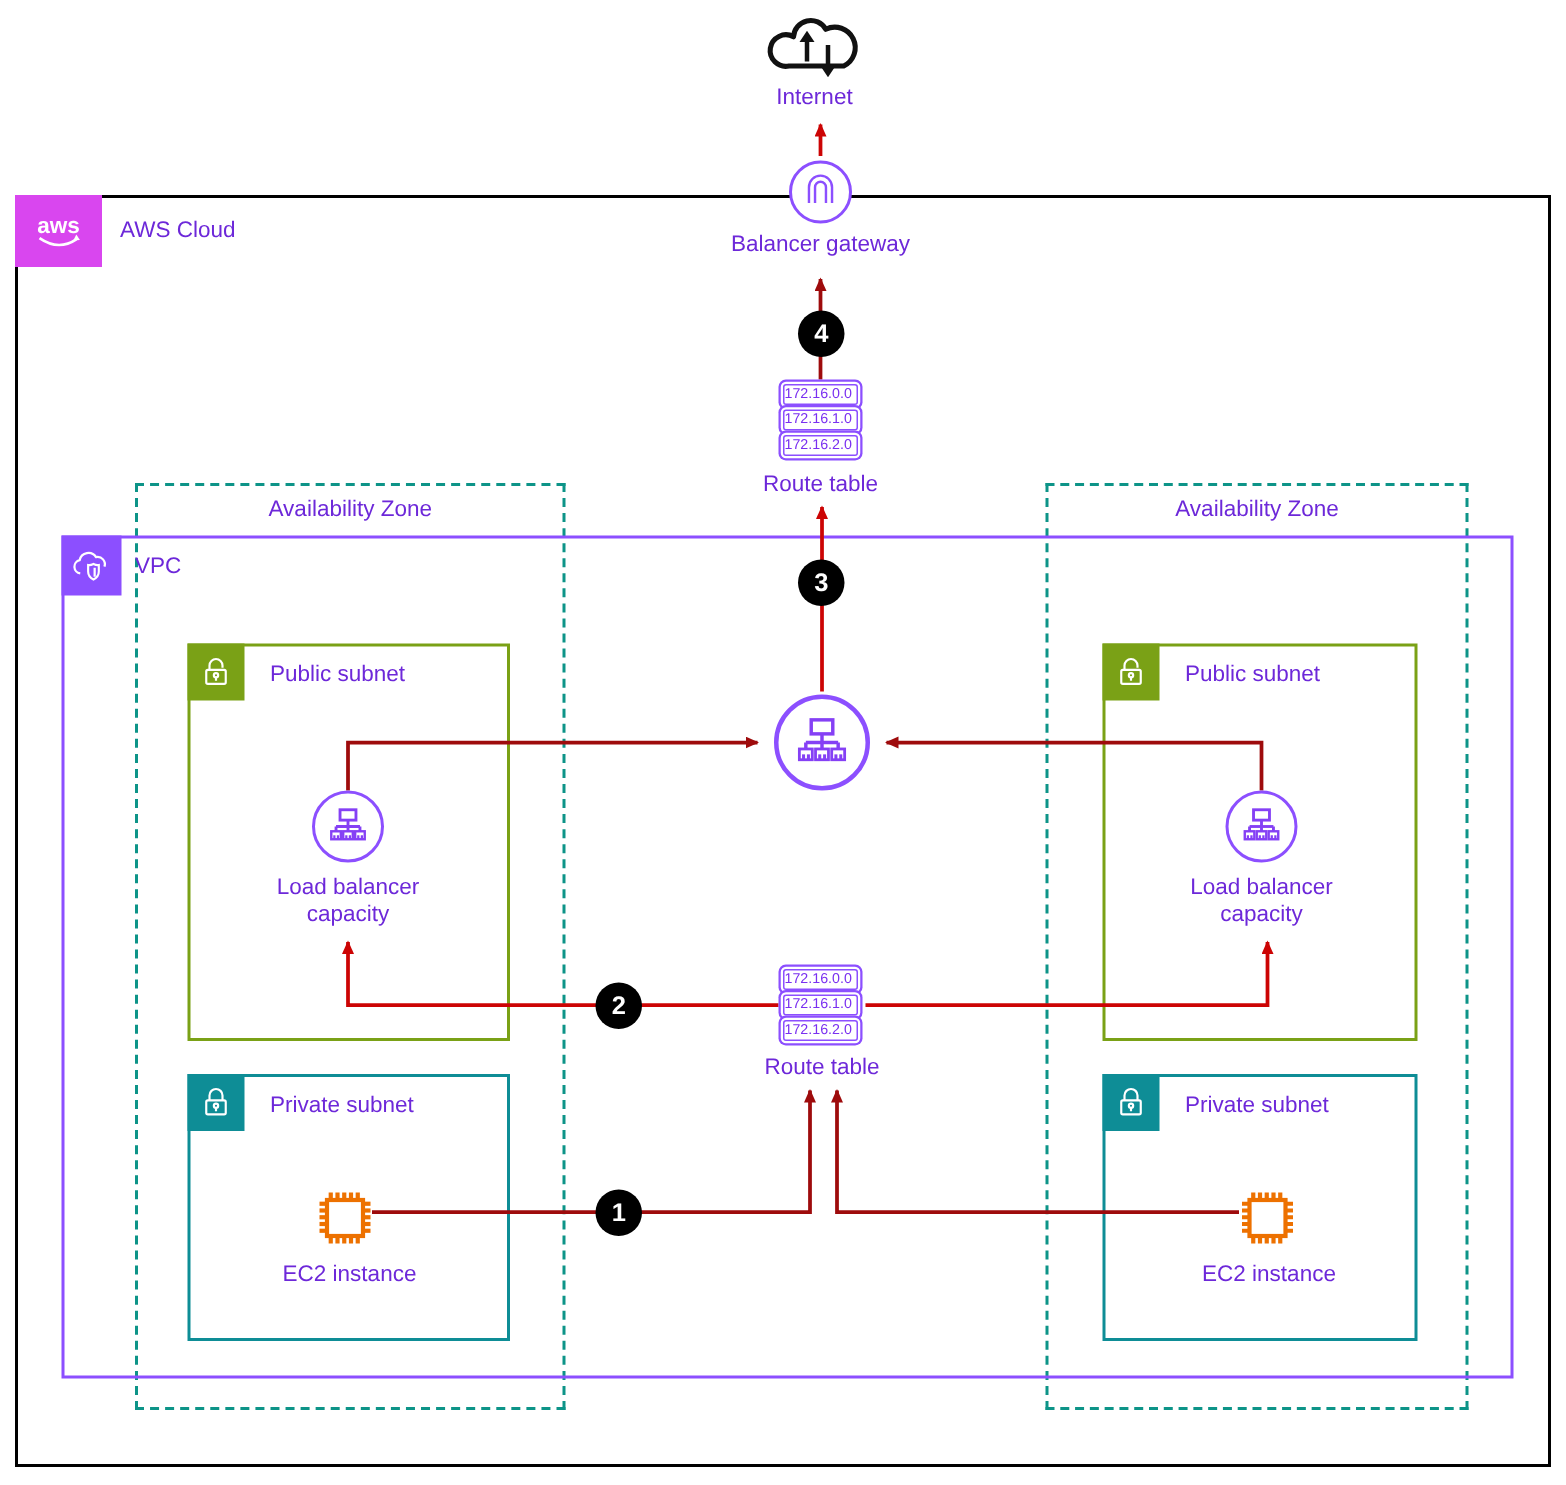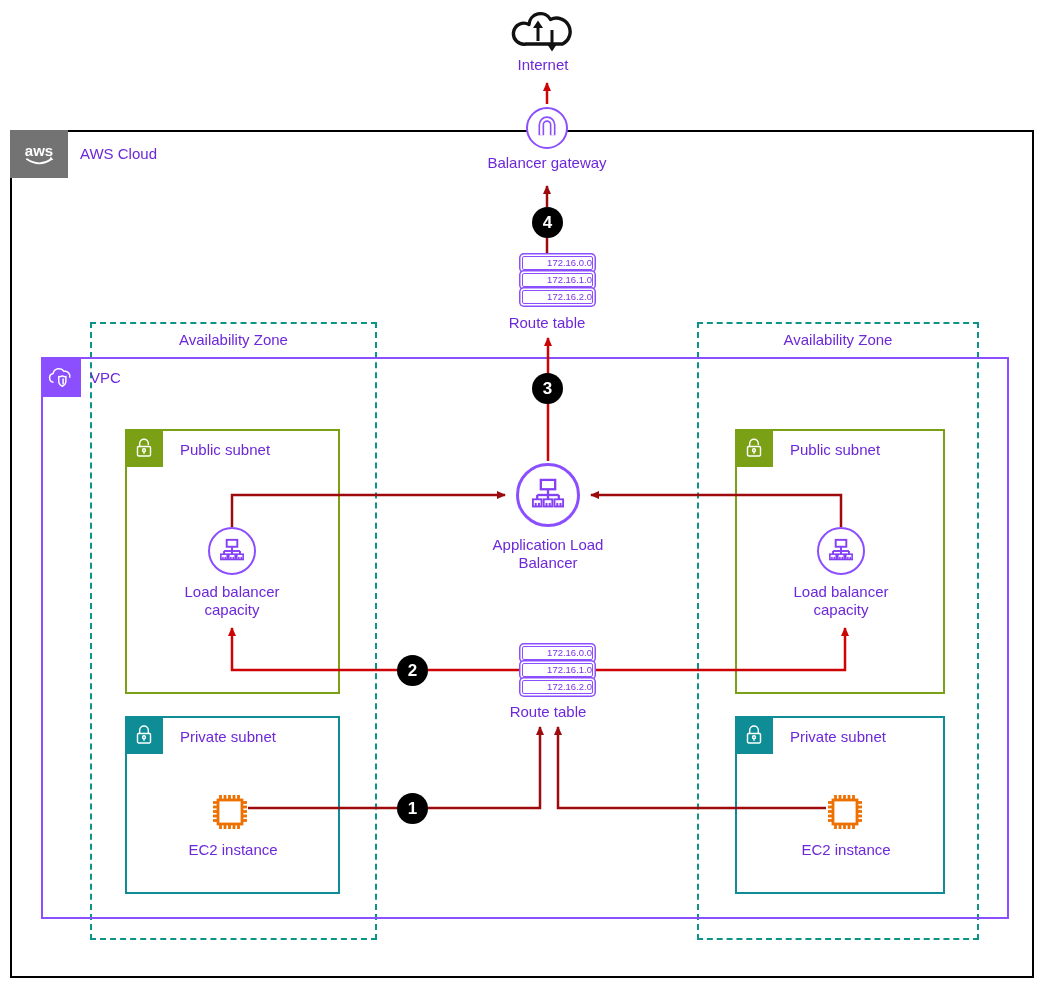--- a/index.html
+++ b/index.html
@@ -20,21 +20,21 @@
        display:flex;align-items:center;justify-content:center;box-sizing:border-box;}
   .alb-circle{border:3px solid #8c4fff;}
   .lbc-circle{border:2.5px solid #8c4fff;}
   .gw-circle{border:2.5px solid #8c4fff;}
   .step{position:absolute;width:31px;height:31px;border-radius:50%;background:#000;
        color:#fff;font-size:17px;font-weight:bold;display:flex;align-items:center;
        justify-content:center;z-index:5;}
   .rt-row{position:absolute;width:48px;height:12px;background:#fff;
        border:1.5px solid #8c4fff;border-radius:2px;
        box-shadow:0 0 0 1.5px #fff,0 0 0 3px #8c4fff;
-       color:#7a30f0;font-size:9.5px;line-height:12px;text-align:right;z-index:3;padding-left:21px;}
+       color:#7a30f0;font-size:9.5px;line-height:12px;text-align:left;z-index:3;}
   #connectors{position:absolute;left:0;top:0;z-index:2;pointer-events:none;}
   .icon-abs{position:absolute;z-index:4;}
 </style>
 </head>
 <body>
 
 <div id="canvas">
 
   <div class="box aws-cloud" style="left:10px;top:130px;width:1024px;height:848px;"></div>
 
@@ -80,21 +80,21 @@
     <div class="corner-icon" style="width:38px;height:38px;background:#0e8d96;">
       <svg width="26" height="26" viewBox="0 0 36 36" fill="none" stroke="#fff" stroke-width="2">
         <path d="M12 16 V11.5 A6 6 0 0 1 24 11.5 V16"></path>
         <rect x="9" y="16" width="18" height="13" rx="1.5"></rect>
         <circle cx="18" cy="21" r="2"></circle>
         <line x1="18" y1="23" x2="18" y2="26"></line>
       </svg>
     </div>
   </div>
 
-  <div class="corner-icon" style="left:10px;top:130px;width:58px;height:48px;background:#737373;z-index:3;">
+  <div class="corner-icon" style="left:10px;top:130px;width:58px;height:48px;background:#d946ef;z-index:3;">
     <svg width="46" height="38" viewBox="0 0 58 48">
       <text x="29" y="26" text-anchor="middle" fill="#fff" font-size="19" font-weight="bold" font-family="Liberation Sans, sans-serif">aws</text>
       <path d="M13 30 Q29 41 44 31" stroke="#fff" stroke-width="2.2" fill="none"></path>
       <path d="M44 27 L47 31.5 L41.5 32 Z" fill="#fff"></path>
     </svg>
   </div>
 
   <div class="corner-icon" style="left:41px;top:357px;width:40px;height:40px;background:#8c4fff;z-index:3;">
     <svg width="30" height="30" viewBox="0 0 40 40" fill="none" stroke="#fff" stroke-width="2">
       <path d="M10 27 A6 6 0 0 1 9.5 15.2 A8 8 0 0 1 24 12.5 A6.5 6.5 0 0 1 31.5 21"></path>
@@ -166,24 +166,20 @@
       </g>
       <g fill="#8540f5" stroke="none">
         <rect x="13.5" y="43" width="2.8" height="5"></rect>
           <rect x="18" y="43" width="2.8" height="5"></rect>
         <rect x="28.5" y="43" width="2.8" height="5"></rect>
           <rect x="33" y="43" width="2.8" height="5"></rect>
         <rect x="43.5" y="43" width="2.8" height="5"></rect>
           <rect x="48" y="43" width="2.8" height="5"></rect>
       </g>
     </svg>
-  </div>
-  <div class="lbl" style="left:448px;top:536px;width:200px;">
-    <div>Application Load</div>
-    <div>Balancer</div>
   </div>
 
   <div class="circle-node lbc-circle" style="left:208px;top:527px;width:48px;height:48px;">
     <svg width="34" height="34" viewBox="0 0 64 64" fill="none" stroke="#8540f5" stroke-width="3.6">
       <rect x="22" y="11" width="20" height="13"></rect>
       <line x1="32" y1="24" x2="32" y2="32"></line>
       <line x1="17" y1="32" x2="47" y2="32"></line>
       <line x1="17" y1="32" x2="17" y2="38"></line>
       <line x1="32" y1="32" x2="32" y2="38"></line>
       <line x1="47" y1="32" x2="47" y2="38"></line>

